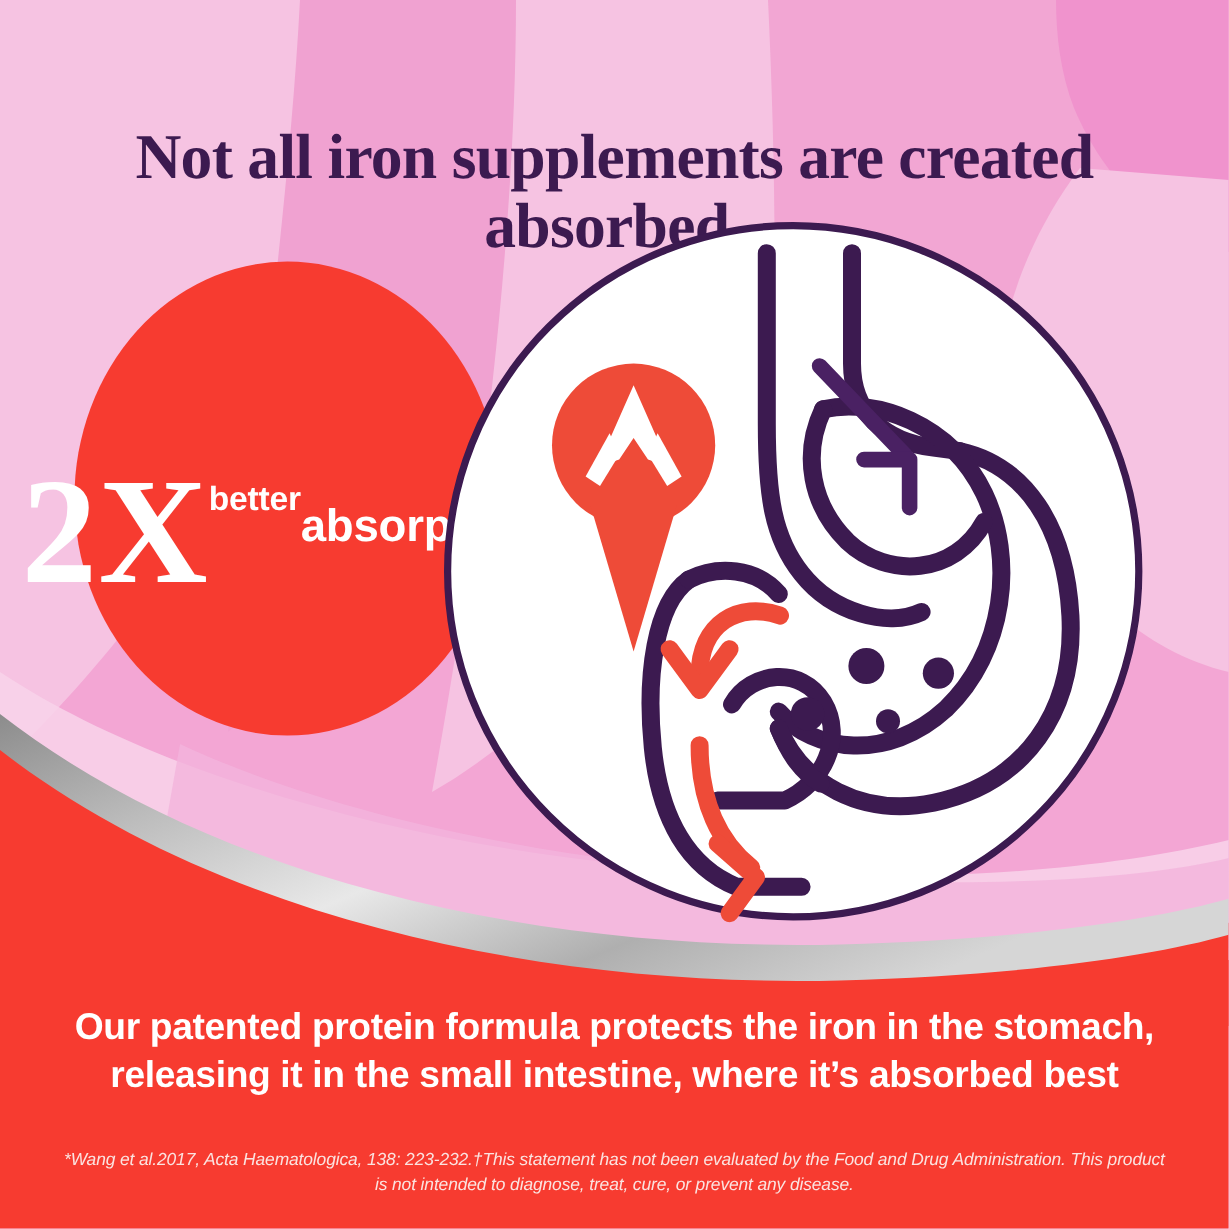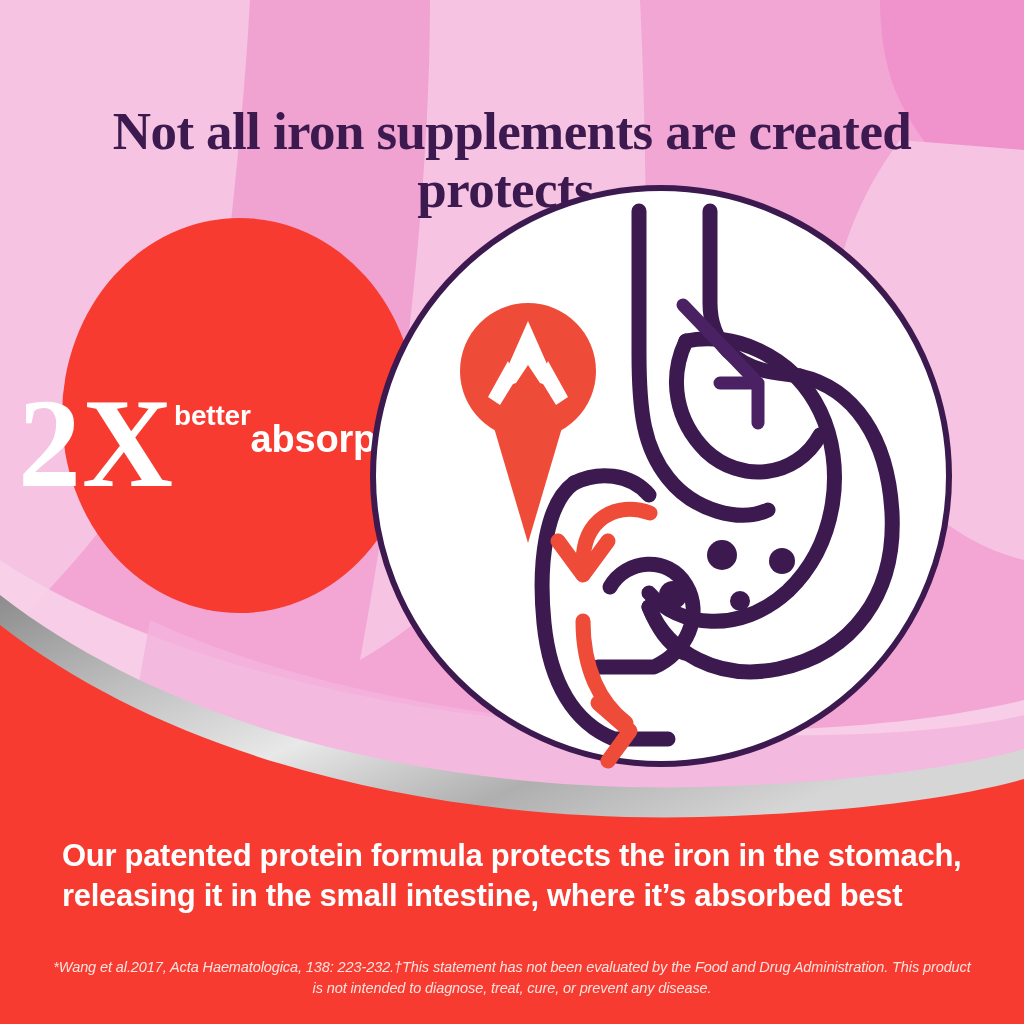--- a/index.html
+++ b/index.html
@@ -111,20 +111,21 @@
     height: 224px;
     background: #F73B30;
   }
 
   
   .body-copy {
     position: absolute;
     left: 62px;
     top: 836px;
     width: 900px;
+    text-align: center;
     color: #ffffff;
     font-size: 31px;
     font-weight: bold;
     line-height: 1.28;
     letter-spacing: -0.3px;
   }
   .fineprint {
     position: absolute;
     left: 52px;
     top: 957px;
@@ -151,21 +152,21 @@
       <path d="M640 0 L900 0 C910 160 880 320 820 450 C760 570 680 650 610 690 C650 460 650 210 640 0 Z" fill="#F2A6D3"></path>
       <path d="M880 0 L1024 0 L1024 210 C970 200 920 150 895 90 C884 62 880 30 880 0 Z" fill="#F093CD"></path>
       <path d="M900 140 L1024 150 L1024 560 C940 540 880 470 845 390 C815 320 840 220 900 140 Z" fill="#F6C3E2"></path>
       <path d="M0 560 C120 640 320 700 520 720 C720 740 900 730 1024 700 L1024 1024 L0 1024 Z" fill="#F8D3EA" opacity="0.85"></path>
       <path d="M150 620 C300 690 520 730 760 735 C880 737 970 728 1024 715 L1024 790 L120 790 Z" fill="#F3B4DC" opacity="0.8"></path>
     </svg>
   </div>
 
   <div class="headline">
     <span>Not all iron supplements are created</span><br>
-    <span>protects</span><span class="dot">.</span>
+    <span>absorbed</span><span class="dot">.</span>
   </div>
 
   <div class="badge">
     <div class="badge-2x">2X</div>
     <div class="badge-l1">better</div>
     <div class="badge-l2">
       <span>absorption</span><sup>*†</sup>
     </div>
   </div>
 

